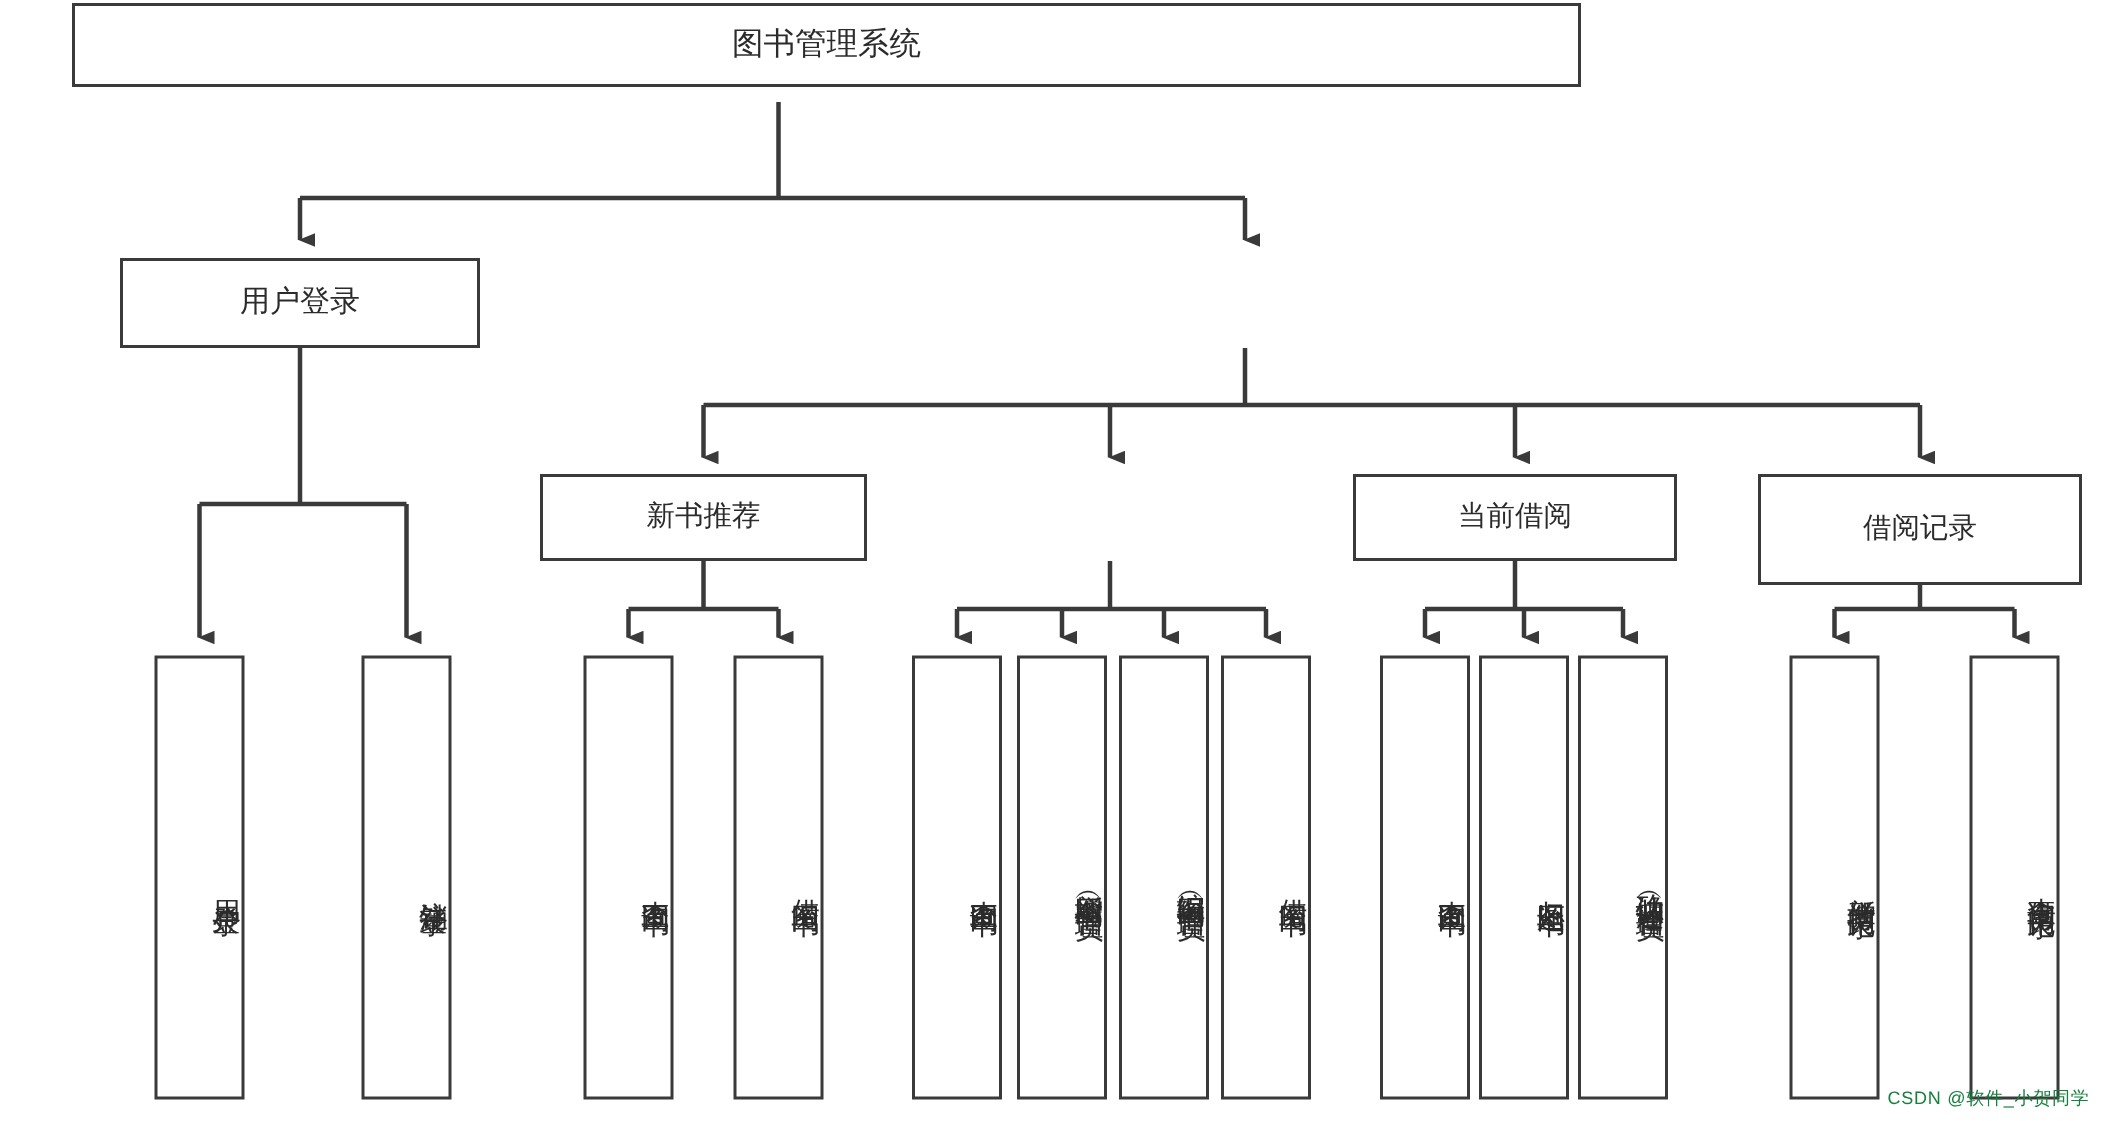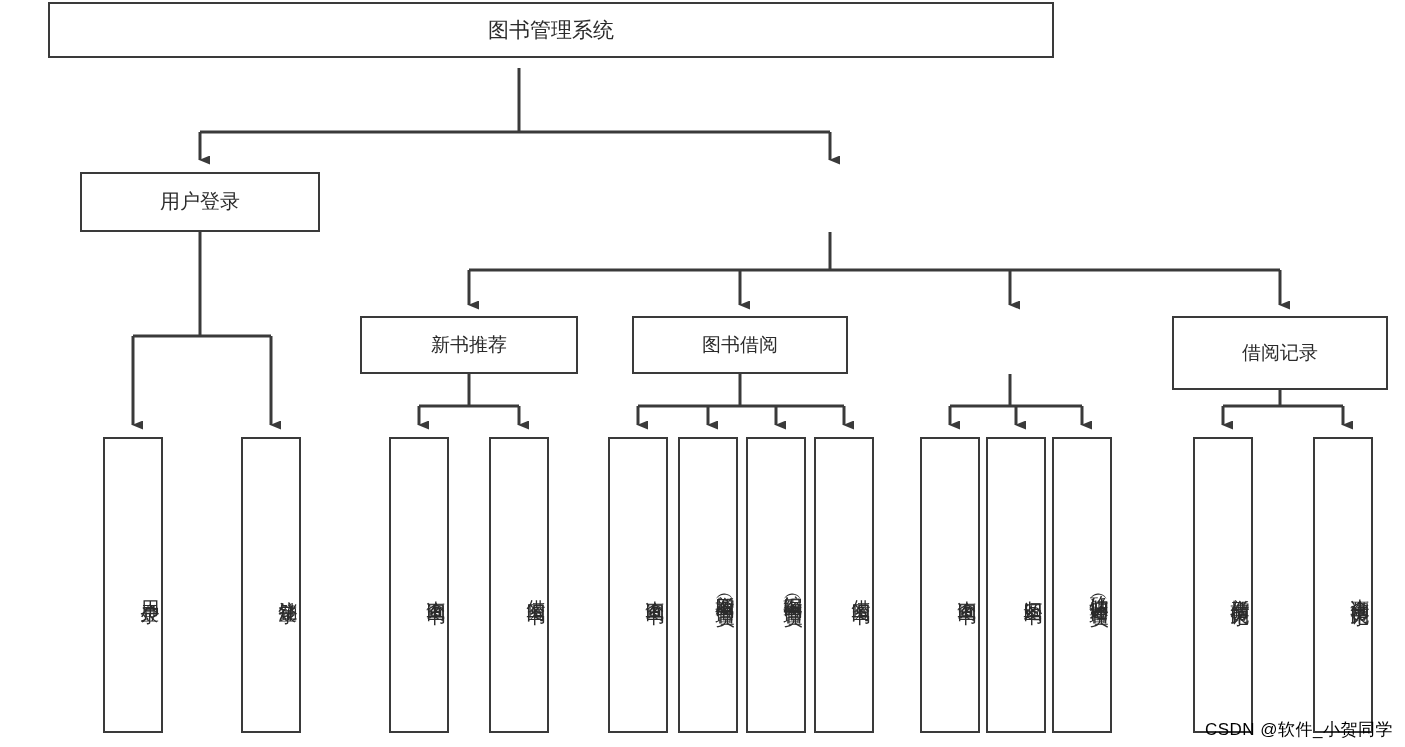--- a/index.html
+++ b/index.html
@@ -54,22 +54,22 @@
     text-orientation: upright;
     padding-top: 8px;
     align-items: flex-start;
     justify-content: center;
     letter-spacing: 2px;
   }
   #watermark {
     position: absolute;
     right: 12px;
     bottom: 6px;
-    font-size: 17px;
-    color: #000000;
+    font-size: 12px;
+    color: #15803d;
     letter-spacing: 0.5px;
     z-index: 3;
     white-space: nowrap;
   }
 </style>
 </head>
 <body>
 
 <div id="diagram-root">
 
@@ -121,21 +121,21 @@
       <path d="M 1223,406 L 1223,425" marker-end="url(#arrowhead)"></path>
       <path d="M 1343,406 L 1343,425" marker-end="url(#arrowhead)"></path>
     </g>
   </svg>
 
   <div class="node node-root" style="left:16px; top:2px; width:1006px; height:56px;margin-left:32px;">图书管理系统</div>
 
   <div class="node node-l2" style="left:80px; top:172px; width:240px; height:60px;">用户登录</div>
 
   <div class="node node-l3" style="left:360px; top:316px; width:218px; height:58px;">新书推荐</div>
-  <div class="node node-l3" style="left:632px; top:316px; width:216px; height:58px;">图书借阅</div>
+  <div class="node node-l3" style="left:902px; top:316px; width:216px; height:58px;">当前借阅</div>
   <div class="node node-l3" style="left:1172px; top:316px; width:216px; height:74px;">借阅记录</div>
 
   <div class="node node-leaf" style="left:103px; top:437px; width:60px; height:296px;">用户登录</div>
   <div class="node node-leaf" style="left:241px; top:437px; width:60px; height:296px;">注销登录</div>
 
   <div class="node node-leaf" style="left:389px; top:437px; width:60px; height:296px;">查询图书</div>
   <div class="node node-leaf" style="left:489px; top:437px; width:60px; height:296px;">借阅图书</div>
 
   <div class="node node-leaf" style="left:608px; top:437px; width:60px; height:296px;">查询图书</div>
   <div class="node node-leaf" style="left:678px; top:437px; width:60px; height:296px;">新增图书（管理员）</div>

